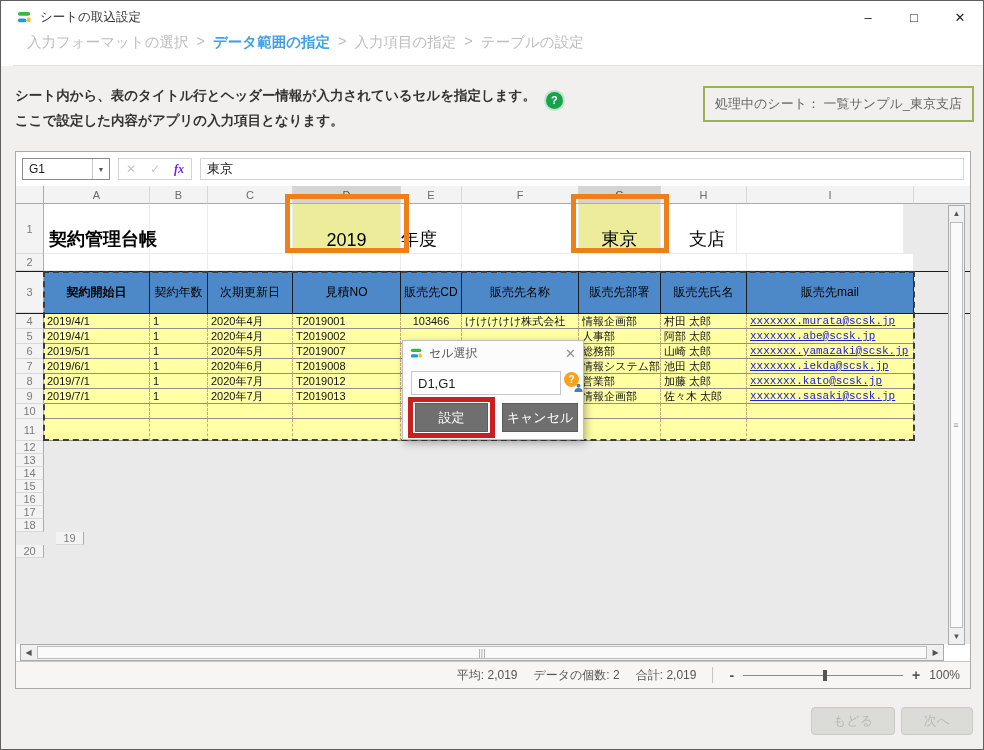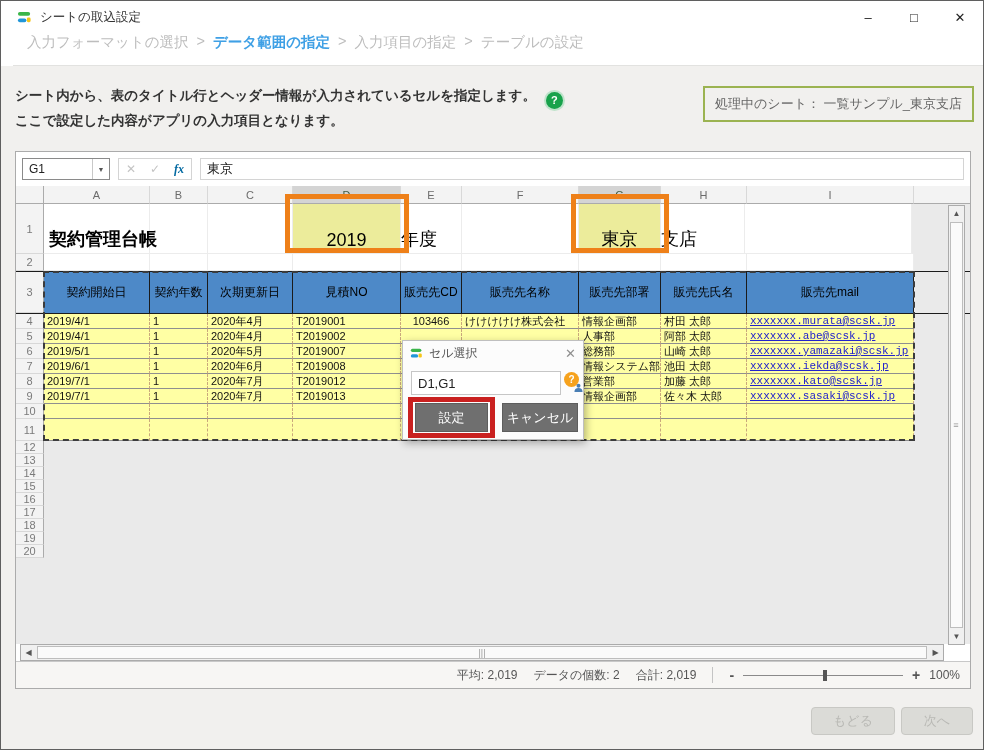--- a/index.html
+++ b/index.html
@@ -29,21 +29,21 @@
   .sheet-badge{position:absolute;right:9px;top:20px;border:2px solid var(--badge-border-green);padding:7px 10px;font-size:13px;color:#666;background:#f1f0ee;}
   
   .panel{position:absolute;left:14px;top:85px;width:956px;height:538px;background:#fff;border:1px solid #ababab;}
   .fbar{height:34px;display:flex;align-items:center;padding:0 6px;gap:8px;}
   .namebox{width:88px;height:22px;border:1px solid #8a8a8a;display:flex;align-items:center;font-size:12px;color:#222;}
   .namebox .nb-text{flex:1;padding-left:6px;}
   .nb-drop{width:17px;height:100%;display:flex;align-items:center;justify-content:center;border-left:1px solid #c8c8c8;font-size:7px;color:#555;}
   .fx-group{height:22px;border:1px solid #d4d4d4;display:flex;align-items:center;}
   .fx-group span{width:24px;text-align:center;font-size:12px;}
   .i-cancel,.i-ok{color:#c3c3c3;}
-  .i-fx{color:#0369a1;font-style:italic;font-weight:bold;font-family:"Liberation Serif",serif;}
+  .i-fx{color:#6d28d9;font-style:italic;font-weight:bold;font-family:"Liberation Serif",serif;}
   .finput{flex:1;height:22px;border:1px solid #d4d4d4;font-size:13px;color:#222;padding-left:6px;background:#fff;outline:none;}
   
   .grid{position:relative;height:458px;overflow:hidden;background:#eaeaea;}
   .g-colhdr-row{display:flex;height:18px;}
   .g-corner{width:28px;background:#f3f3f3;border-right:1px solid #ababab;border-bottom:1px solid #ababab;}
   .g-colhdr{background:#f3f3f3;border-right:1px solid #d8d8d8;border-bottom:1px solid #ababab;font-size:11px;color:#6b6b6b;display:flex;align-items:center;justify-content:center;}
   .g-colhdr.sel{background:#d4d4d4;color:#3f5c3f;}
   .g-fillh{flex:1;background:#f3f3f3;border-bottom:1px solid #ababab;}
   .g-row{display:flex;}
   .g-rowhdr{width:28px;background:#f3f3f3;border-right:1px solid #ababab;border-bottom:1px solid #d8d8d8;font-size:11px;color:#7a7a7a;display:flex;align-items:center;justify-content:center;flex:0 0 auto;}
@@ -171,40 +171,40 @@
             <div class="g-rowhdr">1</div>
             <div class="g-cell c-white c-title" style="width: 106px;">
               <div class="big">契約管理台帳</div>
             </div>
             <div class="g-cell c-white c-title" style="width: 58px;"></div>
             <div class="g-cell c-white c-title" style="width: 85px;"></div>
             <div class="g-cell c-white c-title c-hl" style="width: 108px;">2019</div>
             <div class="g-cell c-white c-title" style="width: 61px;">年度</div>
             <div class="g-cell c-white c-title" style="width: 117px;"></div>
             <div class="g-cell c-white c-title c-hl" style="width: 82px;">東京</div>
-            <div class="g-cell c-white c-title" style="width: 84px;">支店</div>
+            <div class="g-cell c-white c-title" style="width: 76px; padding-left: 28px;">支店</div>
             <div class="g-cell c-white c-title" style="width: 167px;"></div>
             <div class="g-fillc"></div>
           </div>
           <div class="g-row" style="height: 17px;">
             <div class="g-rowhdr">2</div>
             <div class="g-cell c-white" style="width: 106px;"></div>
             <div class="g-cell c-white" style="width: 58px;"></div>
             <div class="g-cell c-white" style="width: 85px;"></div>
             <div class="g-cell c-white" style="width: 108px;"></div>
             <div class="g-cell c-white" style="width: 61px;"></div>
             <div class="g-cell c-white" style="width: 117px;"></div>
             <div class="g-cell c-white" style="width: 82px;"></div>
             <div class="g-cell c-white" style="width: 86px;"></div>
             <div class="g-cell c-white" style="width: 167px;"></div>
             <div class="g-fillc"></div>
           </div>
           <div class="g-row r-bluehdr" style="height: 43px;">
             <div class="g-rowhdr">3</div>
-            <div class="g-cell c-blue" style="width: 106px;">契約開始日</div>
+            <div class="g-cell c-blue" style="width: 106px; font-weight: bold;">契約開始日</div>
             <div class="g-cell c-blue" style="width: 58px;">契約年数</div>
             <div class="g-cell c-blue" style="width: 85px;">次期更新日</div>
             <div class="g-cell c-blue" style="width: 108px;">見積NO</div>
             <div class="g-cell c-blue" style="width: 61px;">販売先CD</div>
             <div class="g-cell c-blue" style="width: 117px;">販売先名称</div>
             <div class="g-cell c-blue" style="width: 82px;">販売先部署</div>
             <div class="g-cell c-blue" style="width: 86px;">販売先氏名</div>
             <div class="g-cell c-blue" style="width: 167px;">販売先mail</div>
             <div class="g-fillc"></div>
           </div>
@@ -333,21 +333,21 @@
             <div class="g-cell c-gray"></div>
           </div>
           <div class="g-row" style="flex: 1 1 0px;">
             <div class="g-rowhdr">17</div>
             <div class="g-cell c-gray"></div>
           </div>
           <div class="g-row" style="flex: 1 1 0px;">
             <div class="g-rowhdr">18</div>
             <div class="g-cell c-gray"></div>
           </div>
-          <div class="g-row" style="flex: 1 1 0px;">
+          <div class="g-row" style="flex: 1 1 0px; margin-left: 40px;">
             <div class="g-rowhdr">19</div>
             <div class="g-cell c-gray"></div>
           </div>
           <div class="g-row" style="flex: 1 1 0px;">
             <div class="g-rowhdr">20</div>
             <div class="g-cell c-gray"></div>
           </div>
           <div class="marquee"></div>
           <div class="obox d1"></div>
           <div class="obox g1"></div>

